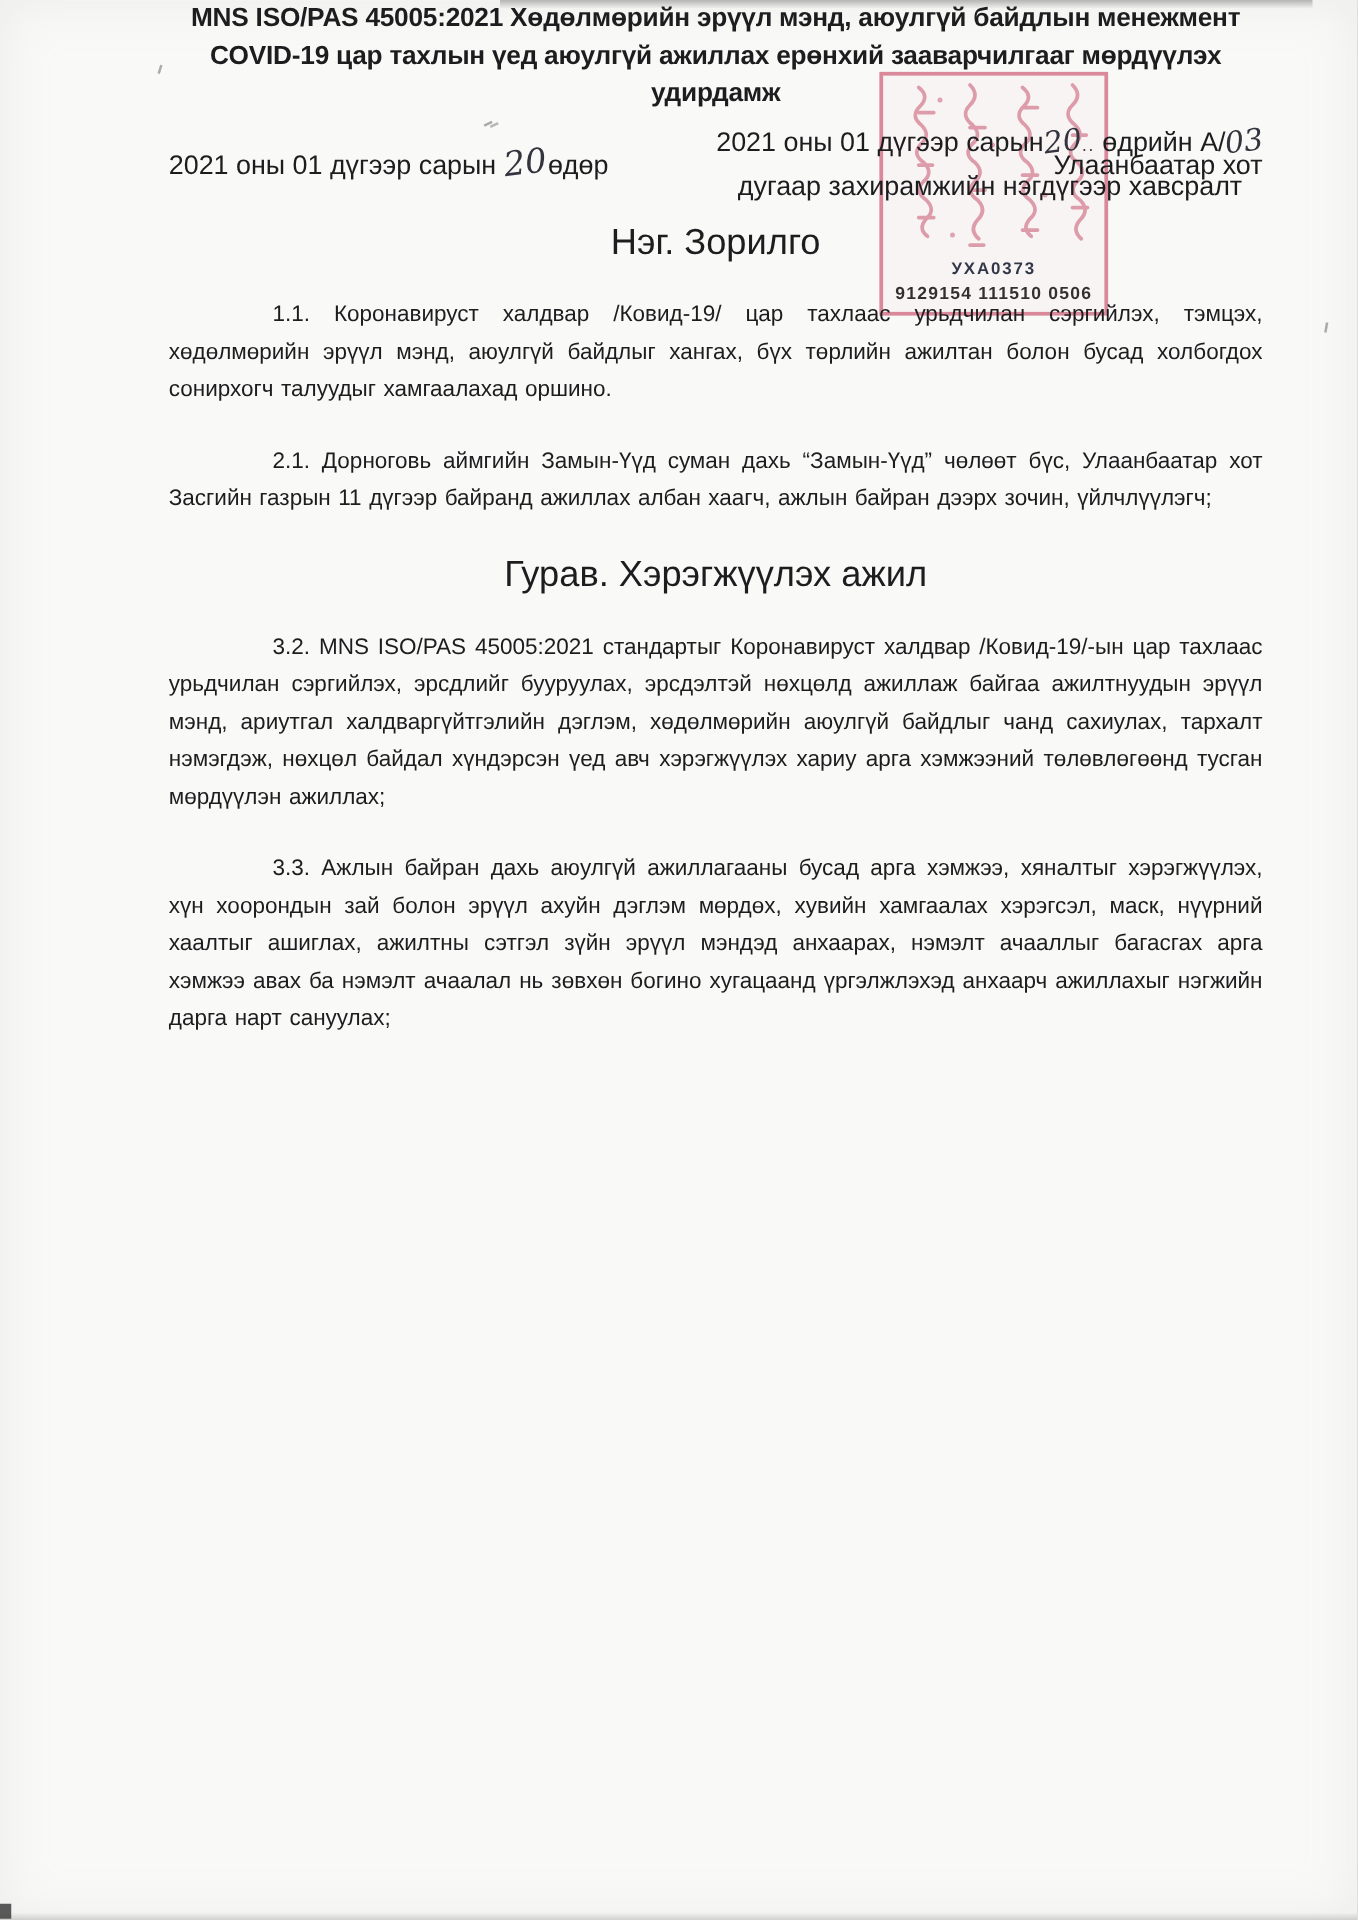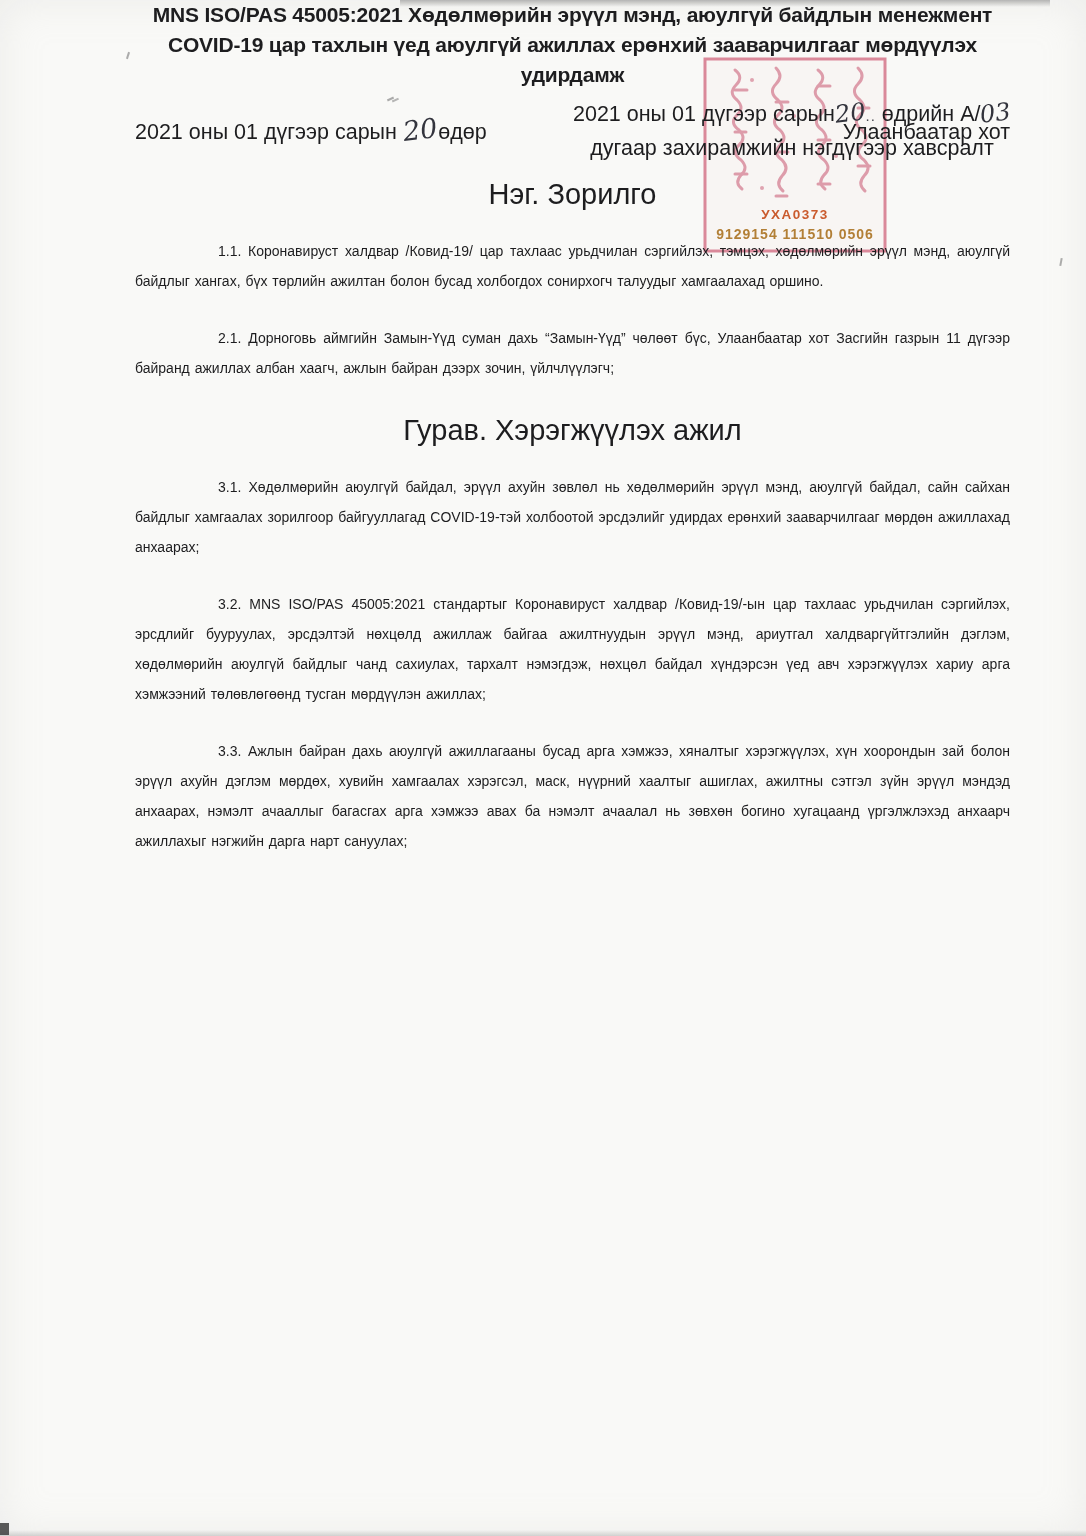--- a/index.html
+++ b/index.html
@@ -21,41 +21,41 @@
   .corner-chip{position:absolute;left:0;bottom:1px;width:9px;height:12px;background:#3e3e3e;opacity:.85;}
   .tick{position:absolute;background:#8a8a8a;opacity:.7;}
   .tick-1{left:127px;top:52px;width:2px;height:7px;transform:rotate(18deg);}
   .tick-2{left:387px;top:98px;width:7px;height:2px;transform:rotate(-25deg);box-shadow:4px 3px 0 #9a9a9a;}
   .tick-3{left:1060px;top:258px;width:2px;height:8px;transform:rotate(10deg);}
 
   
   .stamp{position:absolute;left:702px;top:56px;width:186px;height:198px;z-index:1;}
   .stamp svg{display:block;}
   .stamp-code{position:absolute;left:0;right:0;bottom:32px;text-align:center;
-    color:#c2410c;font-size:13.5px;font-weight:bold;letter-spacing:1.5px;opacity:.85;}
+    color:#0f172a;font-size:13.5px;font-weight:bold;letter-spacing:1.5px;opacity:.85;}
   .stamp-serial{position:absolute;left:-8px;right:-8px;bottom:12px;text-align:center;
-    color:#a16207;font-size:14px;font-weight:bold;letter-spacing:1px;opacity:.8;}
+    color:#000000;font-size:14px;font-weight:bold;letter-spacing:1px;opacity:.8;}
 
   
   .header-block{position:absolute;top:98px;right:70px;width:448px;z-index:2;
     text-align:center;font-size:21.5px;line-height:33px;}
   .hand{display:inline-block;font-family:"DejaVu Serif",serif;font-style:italic;
     color:#33343d;transform:rotate(-7deg);font-size:24px;line-height:20px;}
   .hand-dots{font-size:15px;letter-spacing:1px;color:#44454d;vertical-align:baseline;}
 
   
   .content{position:absolute;left:135px;width:875px;top:0;z-index:2;}
   .doc-title{font-weight:700;font-size:21px;line-height:30px;letter-spacing:-0.2px;}
   .title-line{display:flex;justify-content:center;}
   .title-line>span{white-space:nowrap;}
   .dateline{display:flex;justify-content:space-between;align-items:baseline;
     margin-top:27px;font-size:21.5px;line-height:30px;}
   .dateline .hand{font-size:27px;margin:0 1px 0 6px;}
   .sec-heading{text-align:center;font-weight:400;font-size:29px;line-height:30px;margin:32px 0 0;}
-  p.para{margin:27px 0 0;font-size:14px;line-height:30px;
+  p.para{margin:27px 0 0;font-size:18px;line-height:30px;
     text-align:justify;text-indent:83px;word-spacing:1px;}
 </style>
 </head>
 <body>
 
 <div class="page">
 
   <div class="scan-top"></div>
   <div class="scan-bottom"></div>
   <div class="corner-chip"></div>
@@ -110,18 +110,17 @@
       <div><span>2021 оны 01 дүгээр сарын</span><span class="hand">20</span><span>өдөр</span></div>
       <div>Улаанбаатар хот</div>
     </div>
 
     <div class="sec-heading">Нэг. Зорилго</div>
     <p class="para">1.1. Коронавируст халдвар /Ковид-19/ цар тахлаас урьдчилан сэргийлэх, тэмцэх, хөдөлмөрийн эрүүл мэнд, аюулгүй байдлыг хангах, бүх төрлийн ажилтан болон бусад холбогдох сонирхогч талуудыг хамгаалахад оршино.</p>
 
     <p class="para">2.1. Дорноговь аймгийн Замын-Үүд суман дахь “Замын-Үүд” чөлөөт бүс, Улаанбаатар хот Засгийн газрын 11 дүгээр байранд ажиллах албан хаагч, ажлын байран дээрх зочин, үйлчлүүлэгч;</p>
 
     <div class="sec-heading">Гурав. Хэрэгжүүлэх ажил</div>
-    <p class="para">3.1. Хөдөлмөрийн аюулгүй байдал, эрүүл ахуйн зөвлөл нь хөдөлмөрийн эрүүл мэнд, аюулгүй байдал, сайн сайхан байдлыг хамгаалах зорилгоор байгууллагад COVID-19-тэй холбоотой эрсдэлийг удирдах ерөнхий зааварчилгааг мөрдөн ажиллахад анхаарах;</p>
     <p class="para">3.2. MNS ISO/PAS 45005:2021 стандартыг Коронавируст халдвар /Ковид-19/-ын цар тахлаас урьдчилан сэргийлэх, эрсдлийг бууруулах, эрсдэлтэй нөхцөлд ажиллаж байгаа ажилтнуудын эрүүл мэнд, ариутгал халдваргүйтгэлийн дэглэм, хөдөлмөрийн аюулгүй байдлыг чанд сахиулах, тархалт нэмэгдэж, нөхцөл байдал хүндэрсэн үед авч хэрэгжүүлэх хариу арга хэмжээний төлөвлөгөөнд тусган мөрдүүлэн ажиллах;</p>
     <p class="para">3.3. Ажлын байран дахь аюулгүй ажиллагааны бусад арга хэмжээ, хяналтыг хэрэгжүүлэх, хүн хоорондын зай болон эрүүл ахуйн дэглэм мөрдөх, хувийн хамгаалах хэрэгсэл, маск, нүүрний хаалтыг ашиглах, ажилтны сэтгэл зүйн эрүүл мэндэд анхаарах, нэмэлт ачааллыг багасгах арга хэмжээ авах ба нэмэлт ачаалал нь зөвхөн богино хугацаанд үргэлжлэхэд анхаарч ажиллахыг нэгжийн дарга нарт сануулах;</p>
 
   </div>
 </div>
 
 </body></html>

